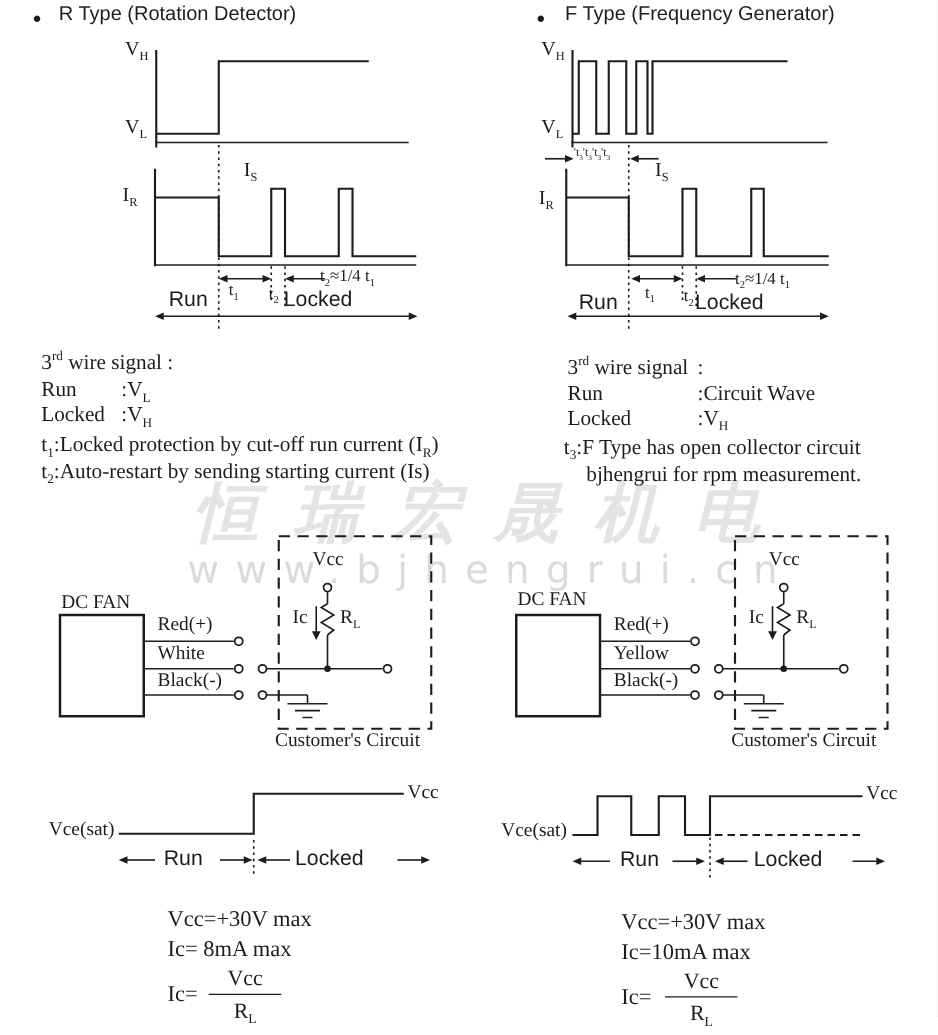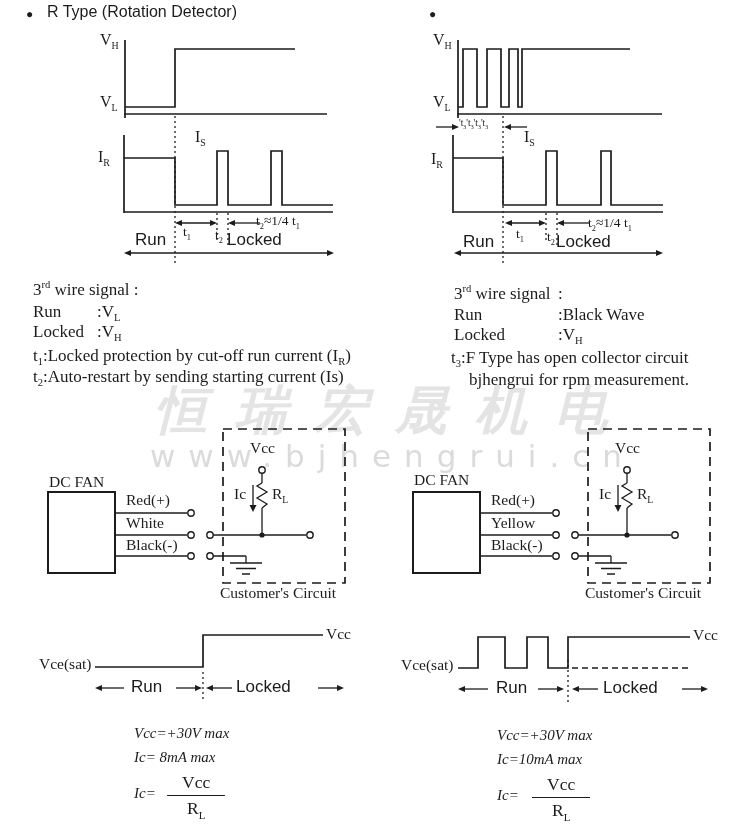--- a/index.html
+++ b/index.html
@@ -19,21 +19,21 @@
   svg .dbox{fill:none;stroke:#1c1c1c;stroke-width:1.7;stroke-dasharray:9 6;}
   svg .term{fill:#ffffff;stroke:#1c1c1c;stroke-width:1.4;}
   svg .node{fill:#1c1c1c;stroke:none;}
   .bullet{font-size:12px;}
   .title{font-size:16px;}
   .notes{font-size:17px;}
   .small-lbl{font-size:13.5px;}
   .wave-lbl{font-size:16px;}
   .runlock{font-size:17px;}
   .circ-lbl{font-size:15.5px;}
-  .spec{font-size:15px;font-style:italic;}
+  .spec{font-size:18px;}
   .frac{position:absolute;text-align:center;font-size:17.5px;}
   .frac .num{display:block;padding:0 15px 2px;border-bottom:1.6px solid #1c1c1c;}
   .frac .den{display:block;padding-top:2px;}
   .wm-cjk{position:absolute;left:155px;top:376px;font-size:52px;font-weight:bold;
           letter-spacing:28px;color:#e4e4e4;font-family:"DejaVu Sans",sans-serif;font-style:italic;}
   .wm-url{position:absolute;left:150px;top:438px;font-size:31px;letter-spacing:13px;
           color:#dbdbdb;font-family:"DejaVu Sans",sans-serif;}
   .content{position:absolute;inset:0;}
 </style>
 </head>
@@ -42,20 +42,21 @@
 <div class="page">
 
   <div class="wm-cjk">恒瑞宏晟机电</div>
   <div class="wm-url">www.bjhengrui.cn</div>
 
   <div class="content">
 
     <div class="abs bullet" style="left:26px;top:8px;">●</div>
     <div class="abs title sans" style="left:47px;top:4px;">R Type (Rotation Detector)</div>
     <div class="abs bullet" style="left:429px;top:8px;">●</div>
+    <div class="abs title sans" style="left:452px;top:4px;">F Type (Frequency Generator)</div>
 
     <svg class="layer" style="left:90px;top:30px;" width="255" height="240" viewBox="0 0 255 240">
       <path class="ln" d="M35,10 V88"></path>
       <path class="ln" d="M35,77 H85 V19 H205"></path>
       <path class="thin" d="M34,84 H237"></path>
       <path class="dot" d="M85,86 V235"></path>
       <path class="ln" d="M34,105 V183"></path>
       <path class="ln" d="M34,128 H85 V175 H127 V121 H138 V175 H181 V121 H192 V175 H243"></path>
       <path class="thin" d="M34,182 H243"></path>
       <path class="dot" d="M127,183 V212"></path>
@@ -117,21 +118,21 @@
     <div class="abs notes" style="left:33px;top:303px;">Run</div>
     <div class="abs notes" style="left:97px;top:303px;">:V<sub>L</sub></div>
     <div class="abs notes" style="left:33px;top:323px;">Locked</div>
     <div class="abs notes" style="left:97px;top:323px;">:V<sub>H</sub></div>
     <div class="abs notes" style="left:33px;top:347px;">t<sub>1</sub>:Locked protection by cut-off run current (I<sub>R</sub>)</div>
     <div class="abs notes" style="left:33px;top:368px;">t<sub>2</sub>:Auto-restart by sending starting current (Is)</div>
 
     <div class="abs notes" style="left:454px;top:285px;text-align:center;">3<sup>rd</sup> wire signal</div>
     <div class="abs notes" style="left:558px;top:285px;">:</div>
     <div class="abs notes" style="left:454px;top:306px;">Run</div>
-    <div class="abs notes" style="left:558px;top:306px;">:Black Wave</div>
+    <div class="abs notes" style="left:558px;top:306px;">:Circuit Wave</div>
     <div class="abs notes" style="left:454px;top:326px;">Locked</div>
     <div class="abs notes" style="left:558px;top:326px;">:V<sub>H</sub></div>
     <div class="abs notes" style="left:451px;top:349px;">t<sub>3</sub>:F Type has open collector circuit</div>
     <div class="abs notes" style="left:469px;top:371px;">bjhengrui for rpm measurement.</div>
 
     <svg class="layer" style="left:40px;top:425px;" width="320" height="185" viewBox="0 0 320 185">
       <rect class="box" x="8" y="67" width="67" height="81"></rect>
       <path class="thin" d="M75,88 H147"></path>
         <circle class="term" cx="151" cy="88" r="3.2"></circle>
       <path class="thin" d="M75,110 H147"></path>

